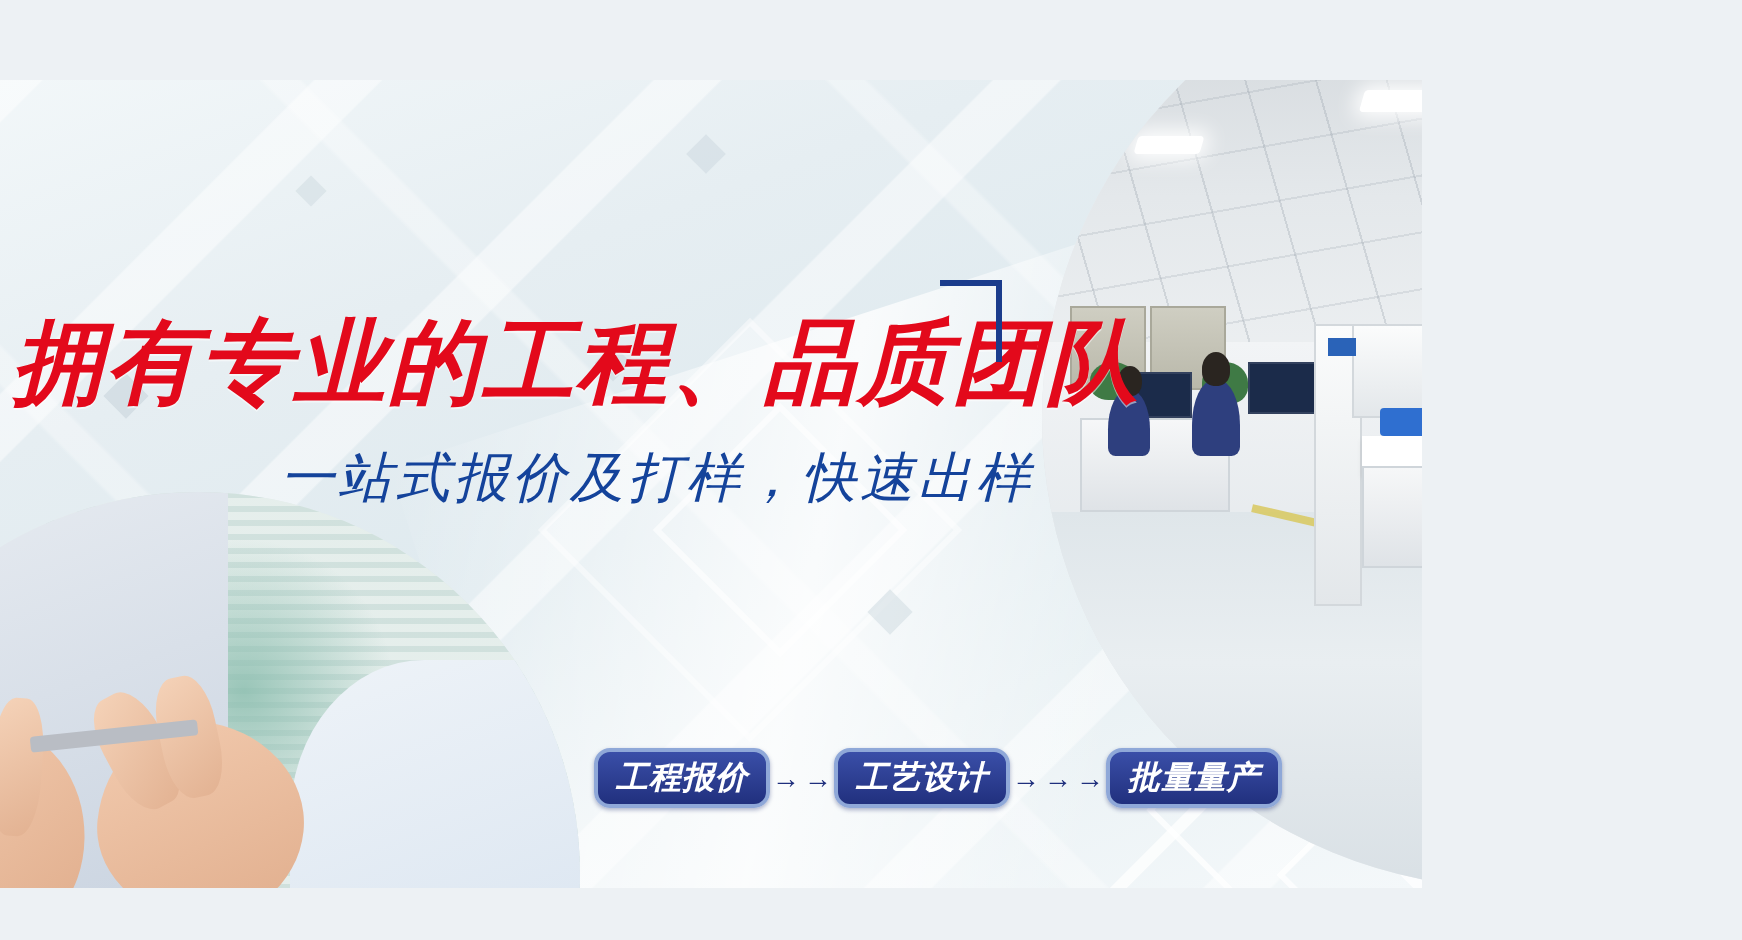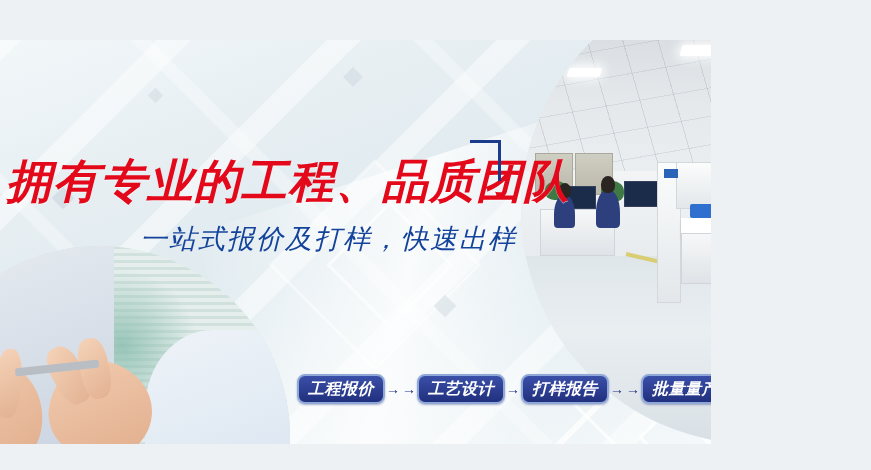--- a/index.html
+++ b/index.html
@@ -311,21 +311,20 @@
     <div class="headline">拥有专业的工程、品质团队</div>
     <div class="bracket"></div>
     <div class="subline">一站式报价及打样，快速出样</div>
 
     <div class="flow">
       <div class="step">工程报价</div>
       <div class="arrow">→</div>
       <div class="arrow">→</div>
       <div class="step">工艺设计</div>
       <div class="arrow">→</div>
-      <div class="step">打样报告</div>
       <div class="arrow">→</div>
       <div class="arrow">→</div>
       <div class="step">批量量产</div>
     </div>
 
   </div>
 
   <div class="band-top"></div>
   <div class="band-bottom"></div>
 </div>

